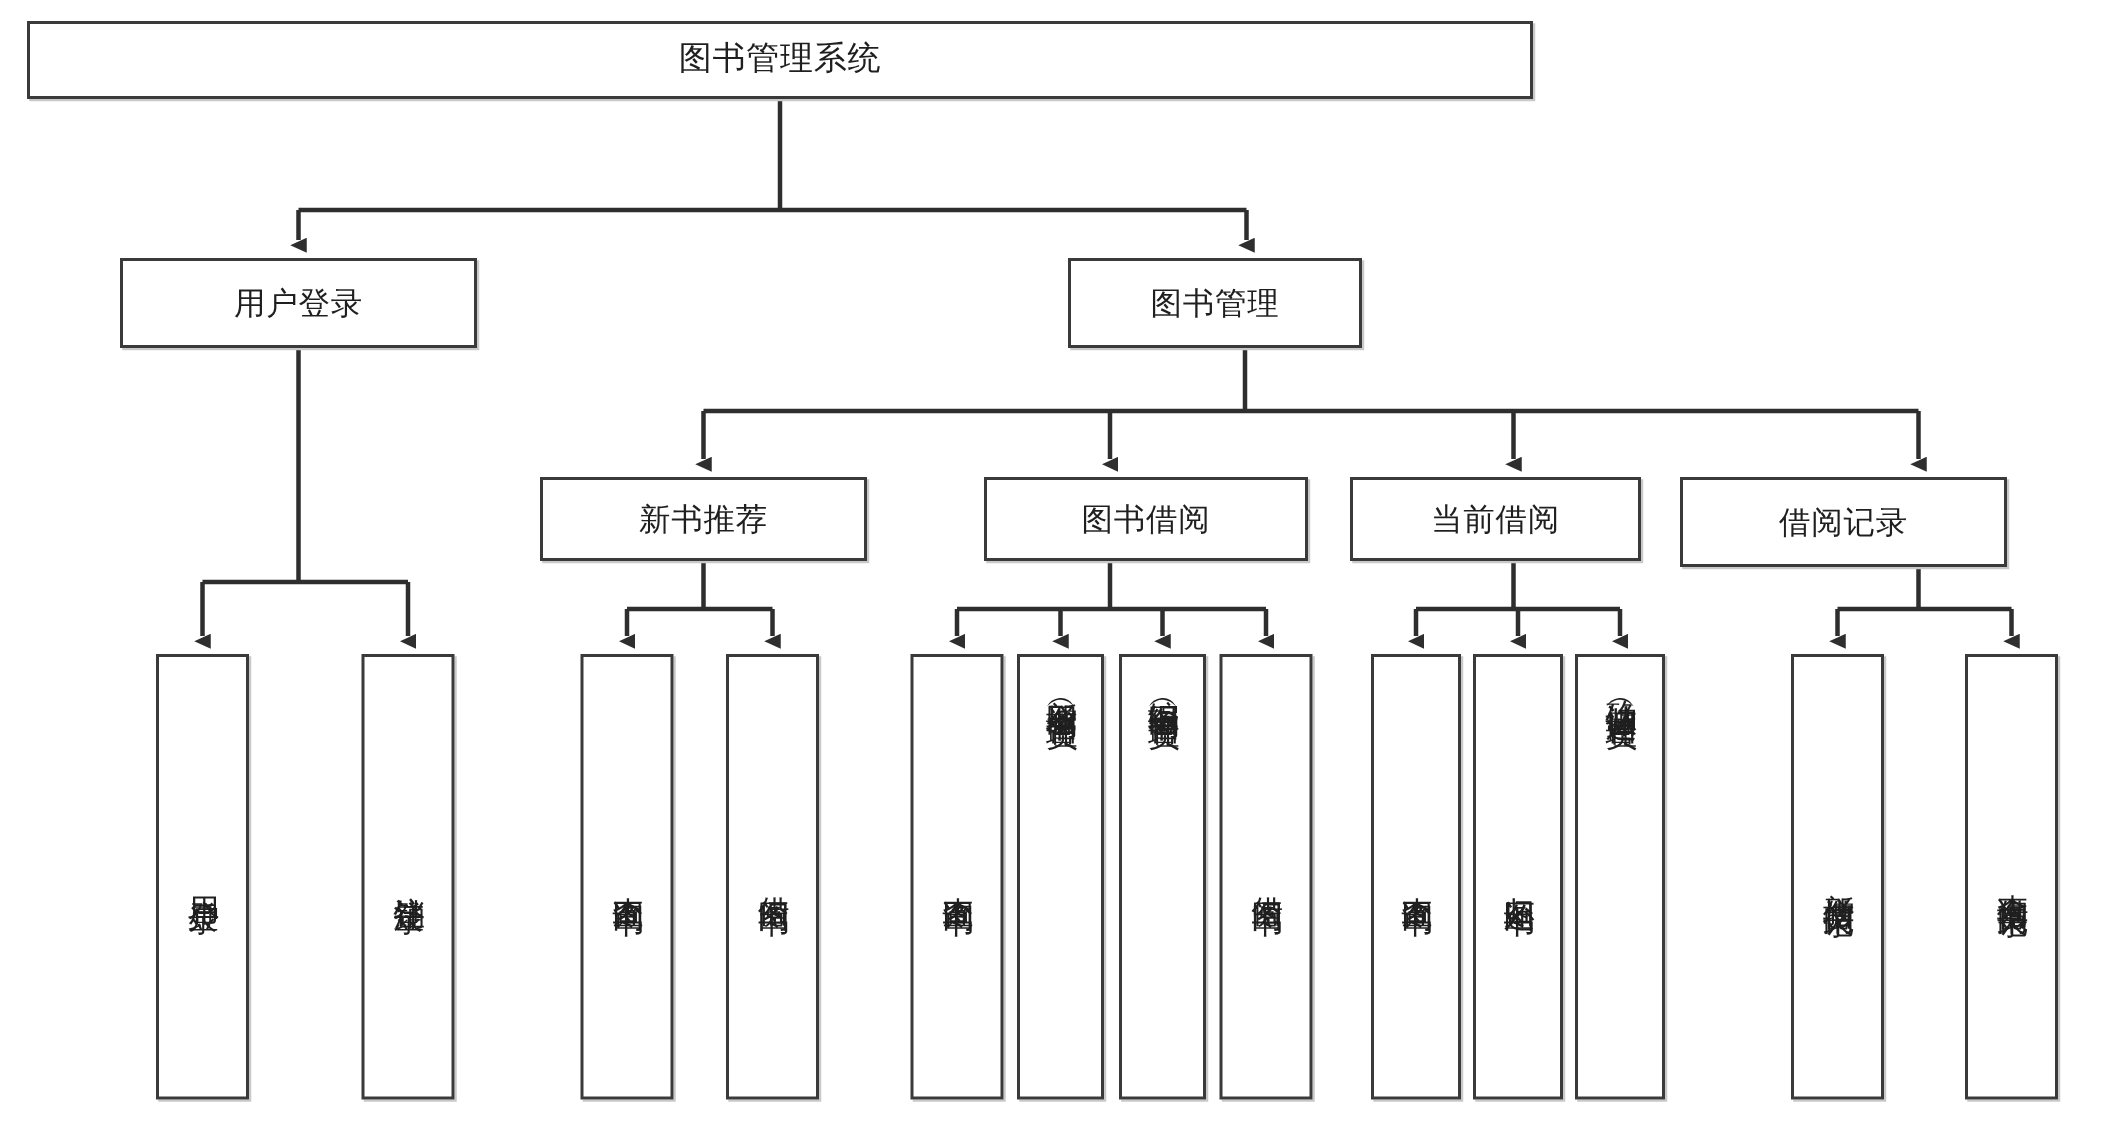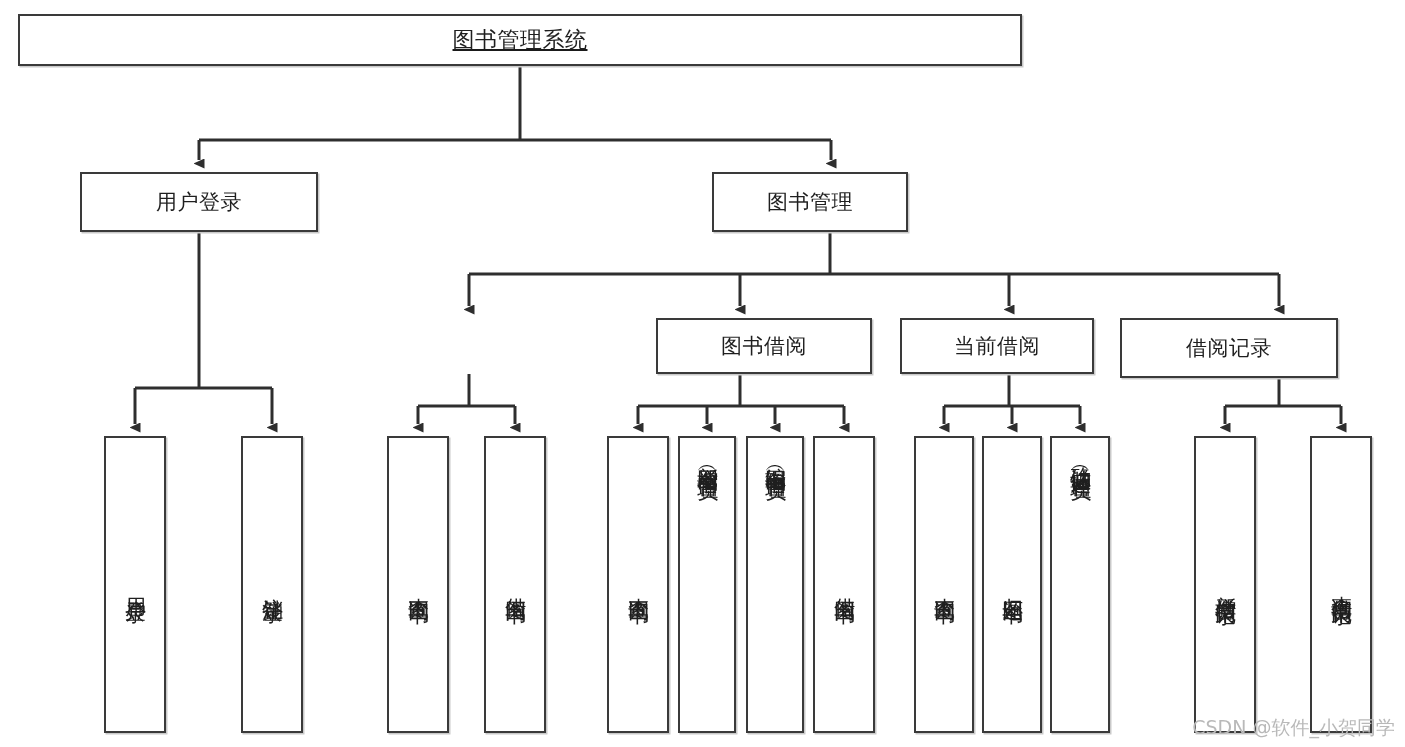--- a/index.html
+++ b/index.html
@@ -136,31 +136,34 @@
       <path d="M1012,406 L1012,424" marker-end="url(#arrow)"></path>
       <path d="M1080,406 L1080,424" marker-end="url(#arrow)"></path>
 
       <path d="M1279,374 L1279,406"></path>
       <path d="M1225,406 L1341,406"></path>
       <path d="M1225,406 L1225,424" marker-end="url(#arrow)"></path>
       <path d="M1341,406 L1341,424" marker-end="url(#arrow)"></path>
     </g>
   </svg>
 
-  <div class="node root" style="left: 18px; top: 14px; width: 1004px; height: 52px; text-decoration: underline;">
+  <div class="node root" style="left: 18px; top: 14px; width: 1004px; height: 52px;">
     <span class="label">图书管理系统</span>
   </div>
 
   <div class="node lvl2" style="left: 80px; top: 172px; width: 238px; height: 60px;">
     <span class="label">用户登录</span>
   </div>
   <div class="node lvl2" style="left: 712px; top: 172px; width: 196px; height: 60px;">
     <span class="label">图书管理</span>
   </div>
 
+  <div class="node lvl3" style="left: 360px; top: 318px; width: 218px; height: 56px;">
+    <span class="label">新书推荐</span>
+  </div>
   <div class="node lvl3" style="left: 632px; top: 318px; width: 216px; height: 56px; margin-left: 24px;">
     <span class="label">图书借阅</span>
   </div>
   <div class="node lvl3" style="left: 900px; top: 318px; width: 194px; height: 56px;">
     <span class="label">当前借阅</span>
   </div>
   <div class="node lvl3" style="left: 1120px; top: 318px; width: 218px; height: 60px;">
     <span class="label">借阅记录</span>
   </div>
 
@@ -197,14 +200,13 @@
   <div class="node leaf" style="left: 1050px; top: 436px; width: 60px; height: 297px;">
     <span class="label">确认归还（管理员）</span>
   </div>
   <div class="node leaf center" style="left: 1194px; top: 436px; width: 62px; height: 297px;">
     <span class="label">新增借阅记录</span>
   </div>
   <div class="node leaf center" style="left: 1310px; top: 436px; width: 62px; height: 297px;">
     <span class="label">查询借阅记录</span>
   </div>
 
-  <div id="watermark">CSDN @软件_小贺同学</div>
 </div>
 
 </body></html>

